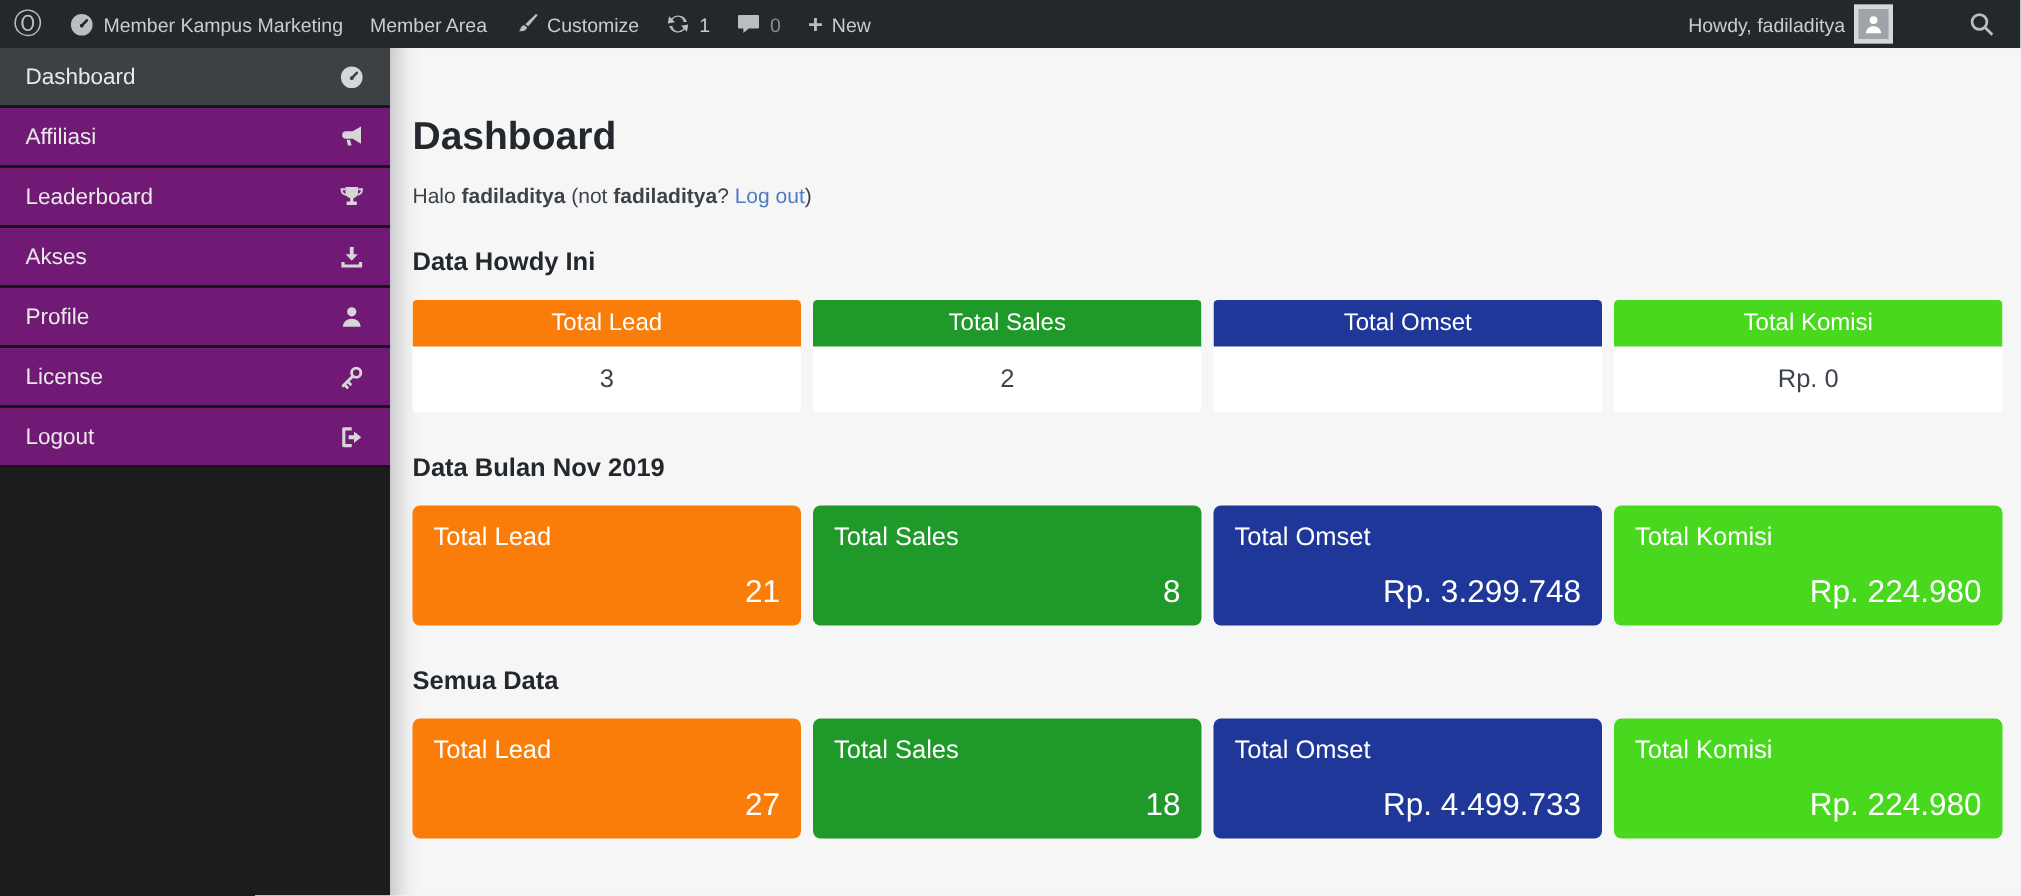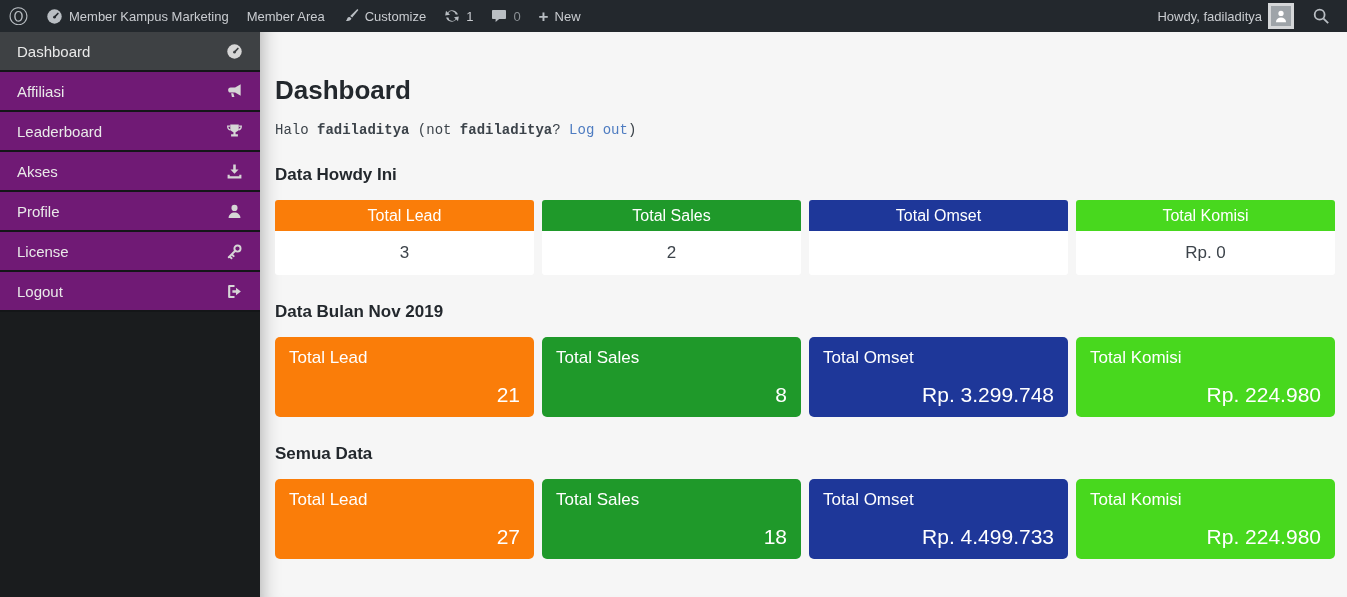--- a/index.html
+++ b/index.html
@@ -7,21 +7,21 @@
   body { font-family: "Liberation Sans", sans-serif; background: #f6f6f6; }
 
   
   .adminbar {
     height: 32px; width: 100%;
     background: #23282d; color: #c9ccd0;
     display: flex; align-items: center;
     font-size: 13px;
   }
   .ab-left { display: flex; align-items: center; height: 100%; }
-  .ab-right { margin-left: auto; display: flex; align-items: center; height: 100%; padding-right: 8px; }
+  .ab-right { margin-left: auto; display: flex; align-items: center; height: 100%; padding-right: 8px; gap: 32px; }
   .ab-item {
     display: flex; align-items: center; gap: 6px;
     padding: 0 9px; height: 100%; cursor: pointer; white-space: nowrap;
   }
   .ab-item svg { display: block; }
   .ab-count-dim { color: #8b9095; }
   .ab-plus { font-size: 17px; font-weight: bold; color: #b9bec3; line-height: 1; }
   .wp-circle { font-size: 19px; color: #b9bec3; line-height: 1; }
   .avatar {
     width: 26px; height: 26px; background: #9ea4a9;
@@ -44,21 +44,21 @@
   .side-label { color: #e9e9e9; font-size: 15px; }
   .side-icon svg { display: block; }
 
   
   .main {
     flex: 1; background: #f6f6f6;
     padding: 0 12px 0 15px;
     box-shadow: inset 20px 0 20px -20px rgba(0,0,0,0.35);
   }
   .page-title { margin-top: 43px; font-size: 26px; font-weight: 600; color: #23282d; }
-  .greeting { margin-top: 16px; font-size: 14px; color: #3c434a; font-family: Liberation Mono, monospace; }
+  .greeting { margin-top: 16px; font-size: 14px; color: #3c434a; }
   .greeting b { font-weight: bold; }
   .logout-link { color: #4e7cc1; text-decoration: none; cursor: pointer; }
   .section-heading { margin: 27px 0 0; font-size: 17px; font-weight: bold; color: #23282d; }
   .cards { margin-top: 15px; display: grid; grid-template-columns: repeat(4, 1fr); gap: 8px; }
 
   
   .stat-card { background: #fff; border-radius: 3px; overflow: hidden; height: 75px; }
   .stat-head { height: 31px; display: flex; align-items: center; justify-content: center; color: #fff; font-size: 16px; }
   .stat-body { height: 44px; display: flex; align-items: center; justify-content: center; color: #3c434a; font-size: 17px; }
 

